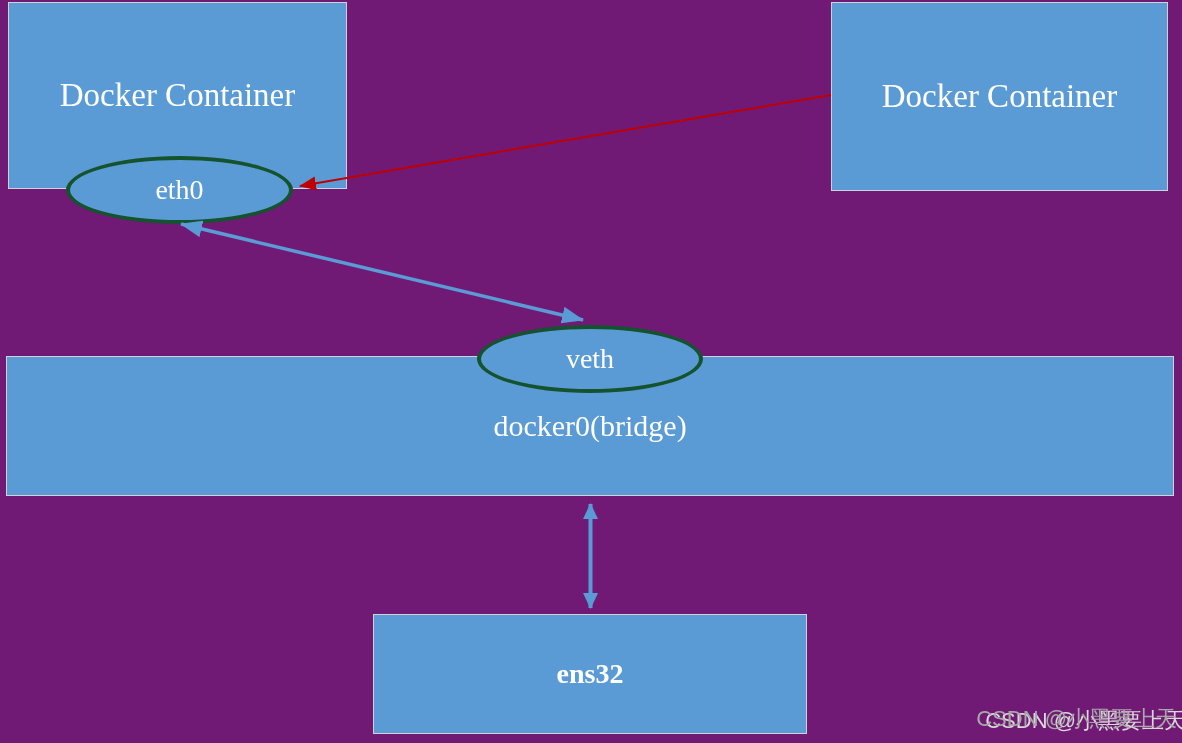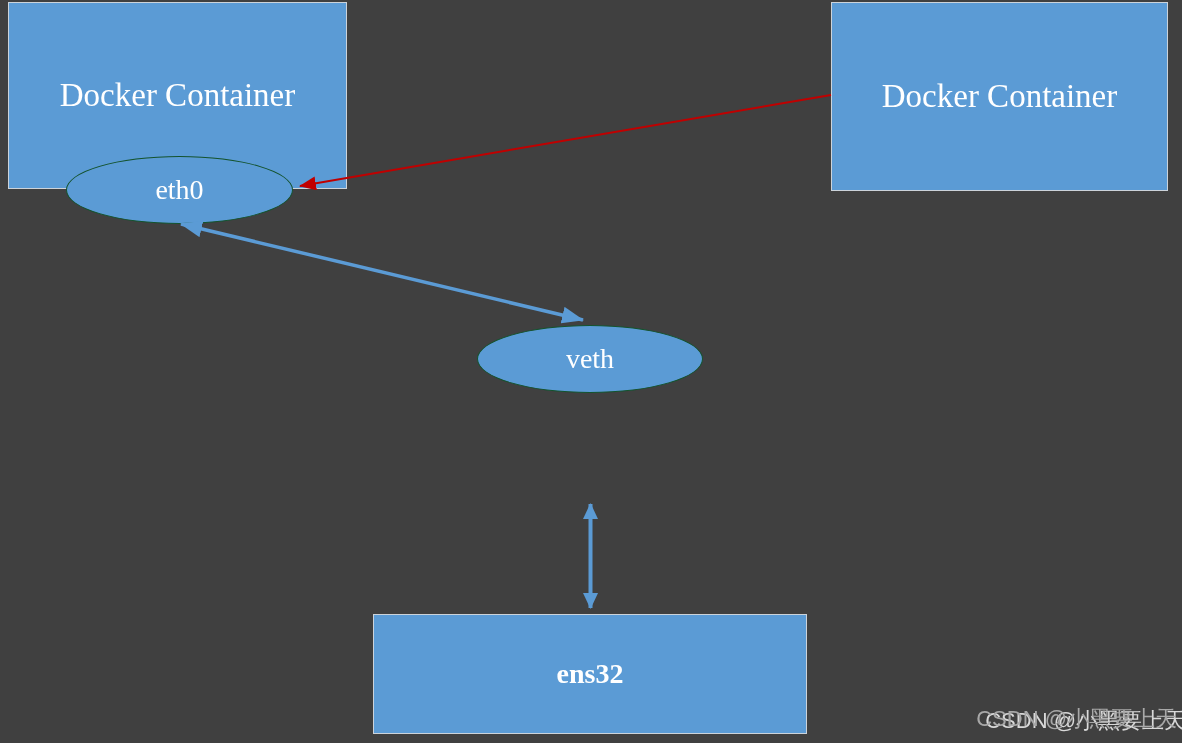--- a/index.html
+++ b/index.html
@@ -1,20 +1,20 @@
 <!DOCTYPE html>
 <html><head>
 <meta charset="utf-8">
 <style>
   html, body { margin: 0; padding: 0; background: #ffffff; }
   .stage {
     position: relative;
     width: 1182px;
     height: 743px;
-    background: #404040;
+    background: #701a75;
     overflow: hidden;
     font-family: "Liberation Serif", "DejaVu Serif", serif;
   }
   .shape {
     position: absolute;
     background: #5b9bd5;
     border: 1px solid #ccd3da;
     box-sizing: border-box;
     display: flex;
     align-items: center;
@@ -22,21 +22,21 @@
     color: #ffffff;
   }
   .container-box { font-size: 33px; }
   .container-left  { left: 8px;   top: 2px;  width: 339px;  height: 187px; }
   .container-right { left: 831px; top: 2px;  width: 337px;  height: 189px; }
   .bridge-band     { left: 6px;   top: 356px; width: 1168px; height: 140px; font-size: 30px; }
   .ens32-box       { left: 373px; top: 614px; width: 434px;  height: 120px; font-size: 28px; font-weight: bold; }
   .ellipse {
     position: absolute;
     background: #5b9bd5;
-    border: 1px solid #14532d;
+    border: 4px solid #14532d;
     border-radius: 50%;
     box-sizing: border-box;
     display: flex;
     align-items: center;
     justify-content: center;
     color: #ffffff;
     font-size: 28px;
   }
   .eth0-ellipse { left: 66px;  top: 156px; width: 227px; height: 68px; }
   .veth-ellipse { left: 477px; top: 325px; width: 226px; height: 68px; }
@@ -64,20 +64,23 @@
 <div class="stage">
 
   <div class="shape container-box container-left">
     <span>Docker Container</span>
   </div>
 
   <div class="shape container-box container-right">
     <span>Docker Container</span>
   </div>
 
+  <div class="shape bridge-band">
+    <span>docker0(bridge)</span>
+  </div>
 
   <div class="shape ens32-box">
     <span>ens32</span>
   </div>
 
   <div class="ellipse eth0-ellipse">
     <span>eth0</span>
   </div>
 
   <div class="ellipse veth-ellipse">

